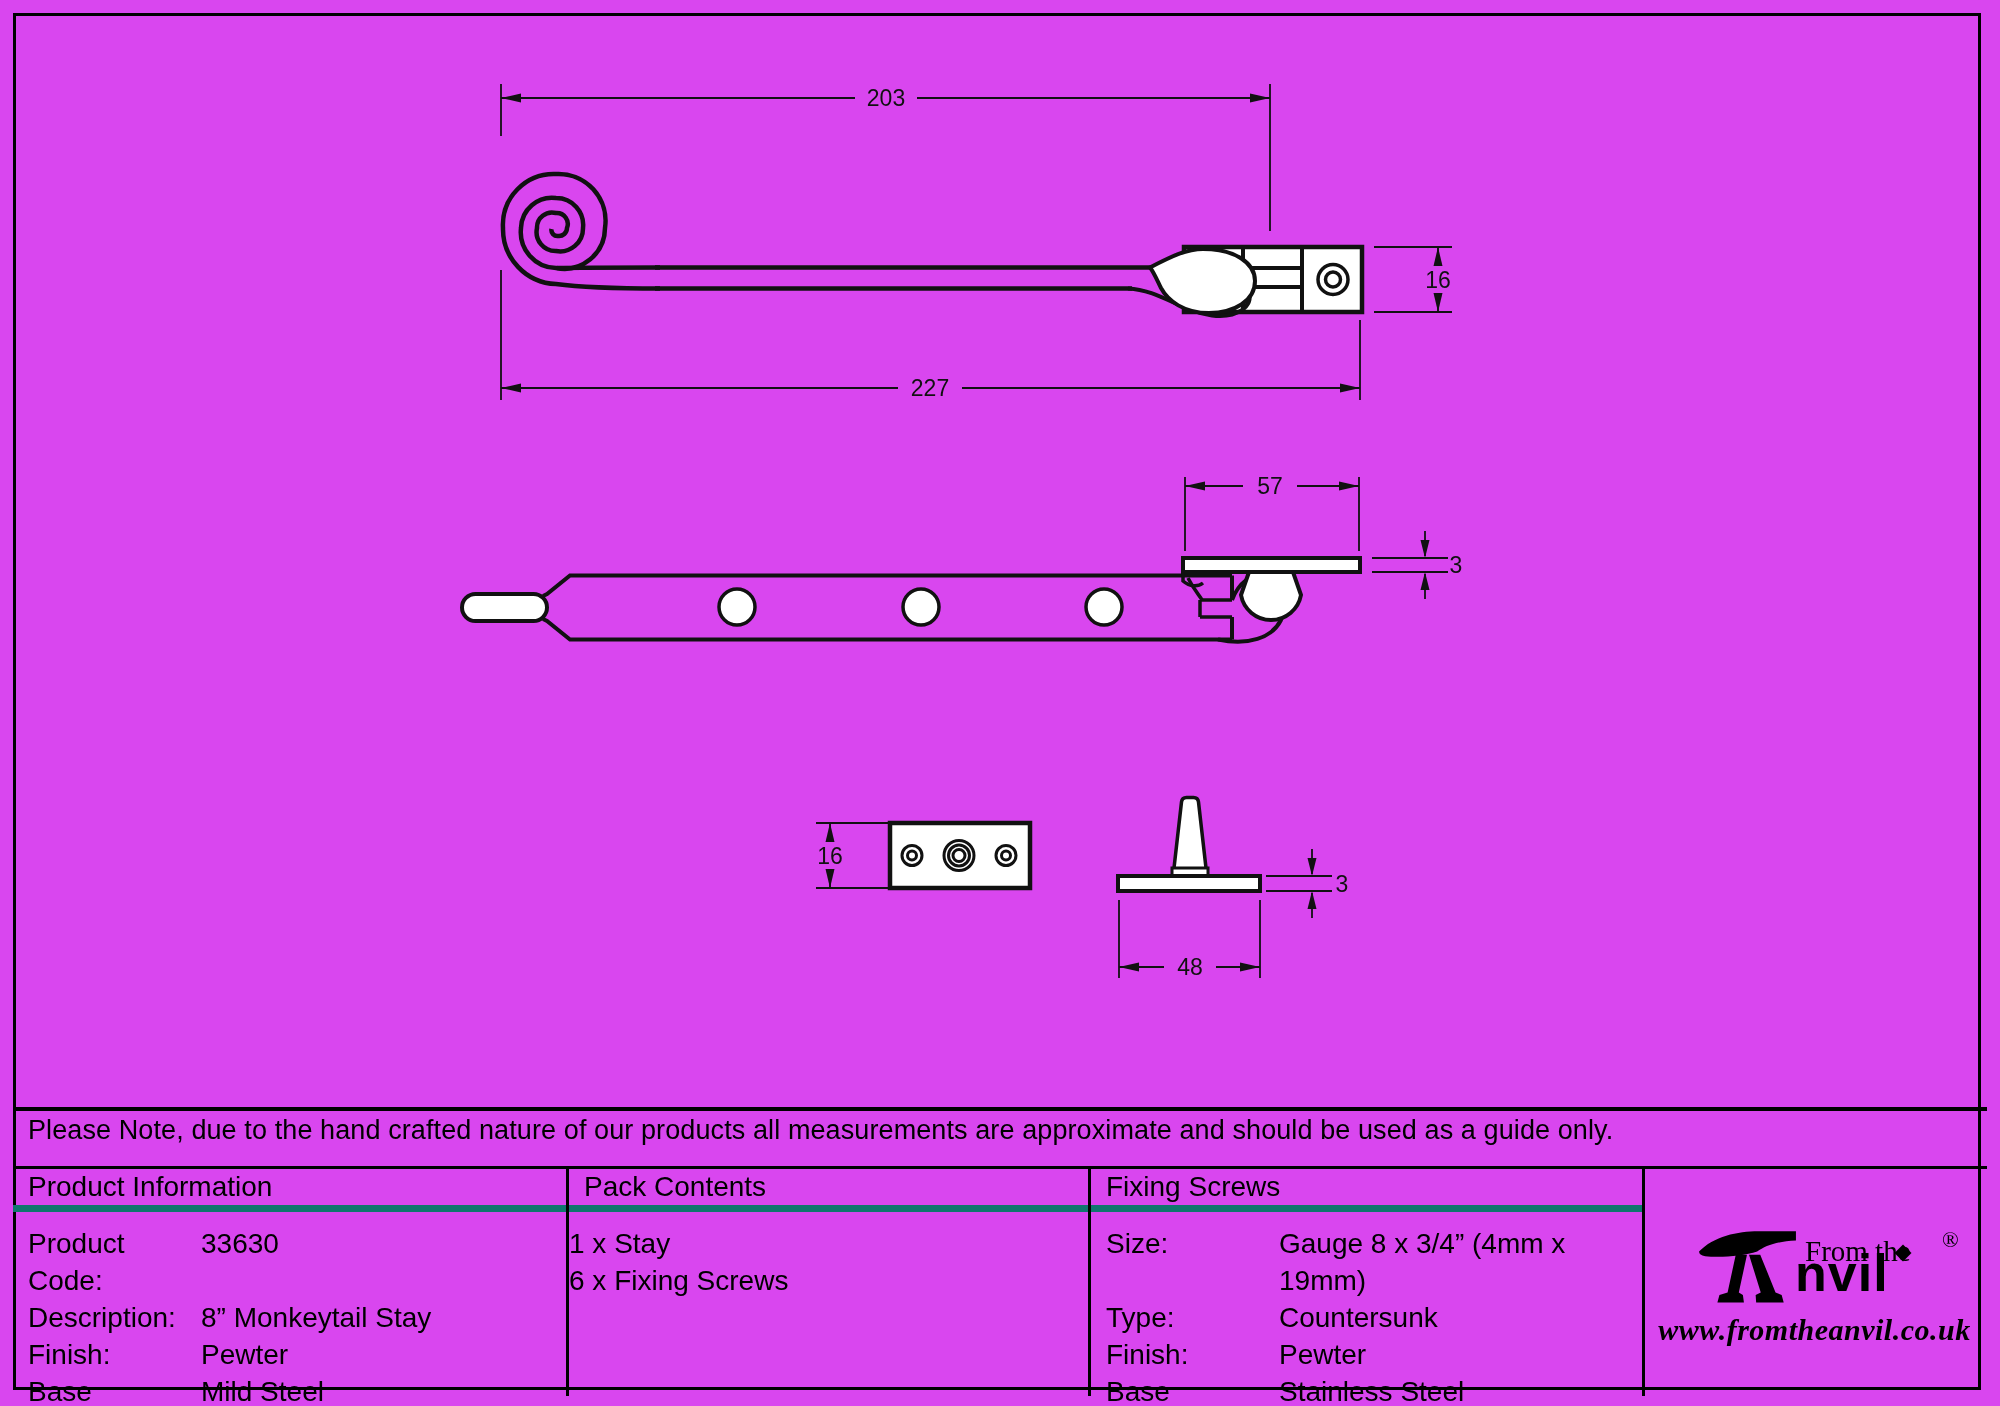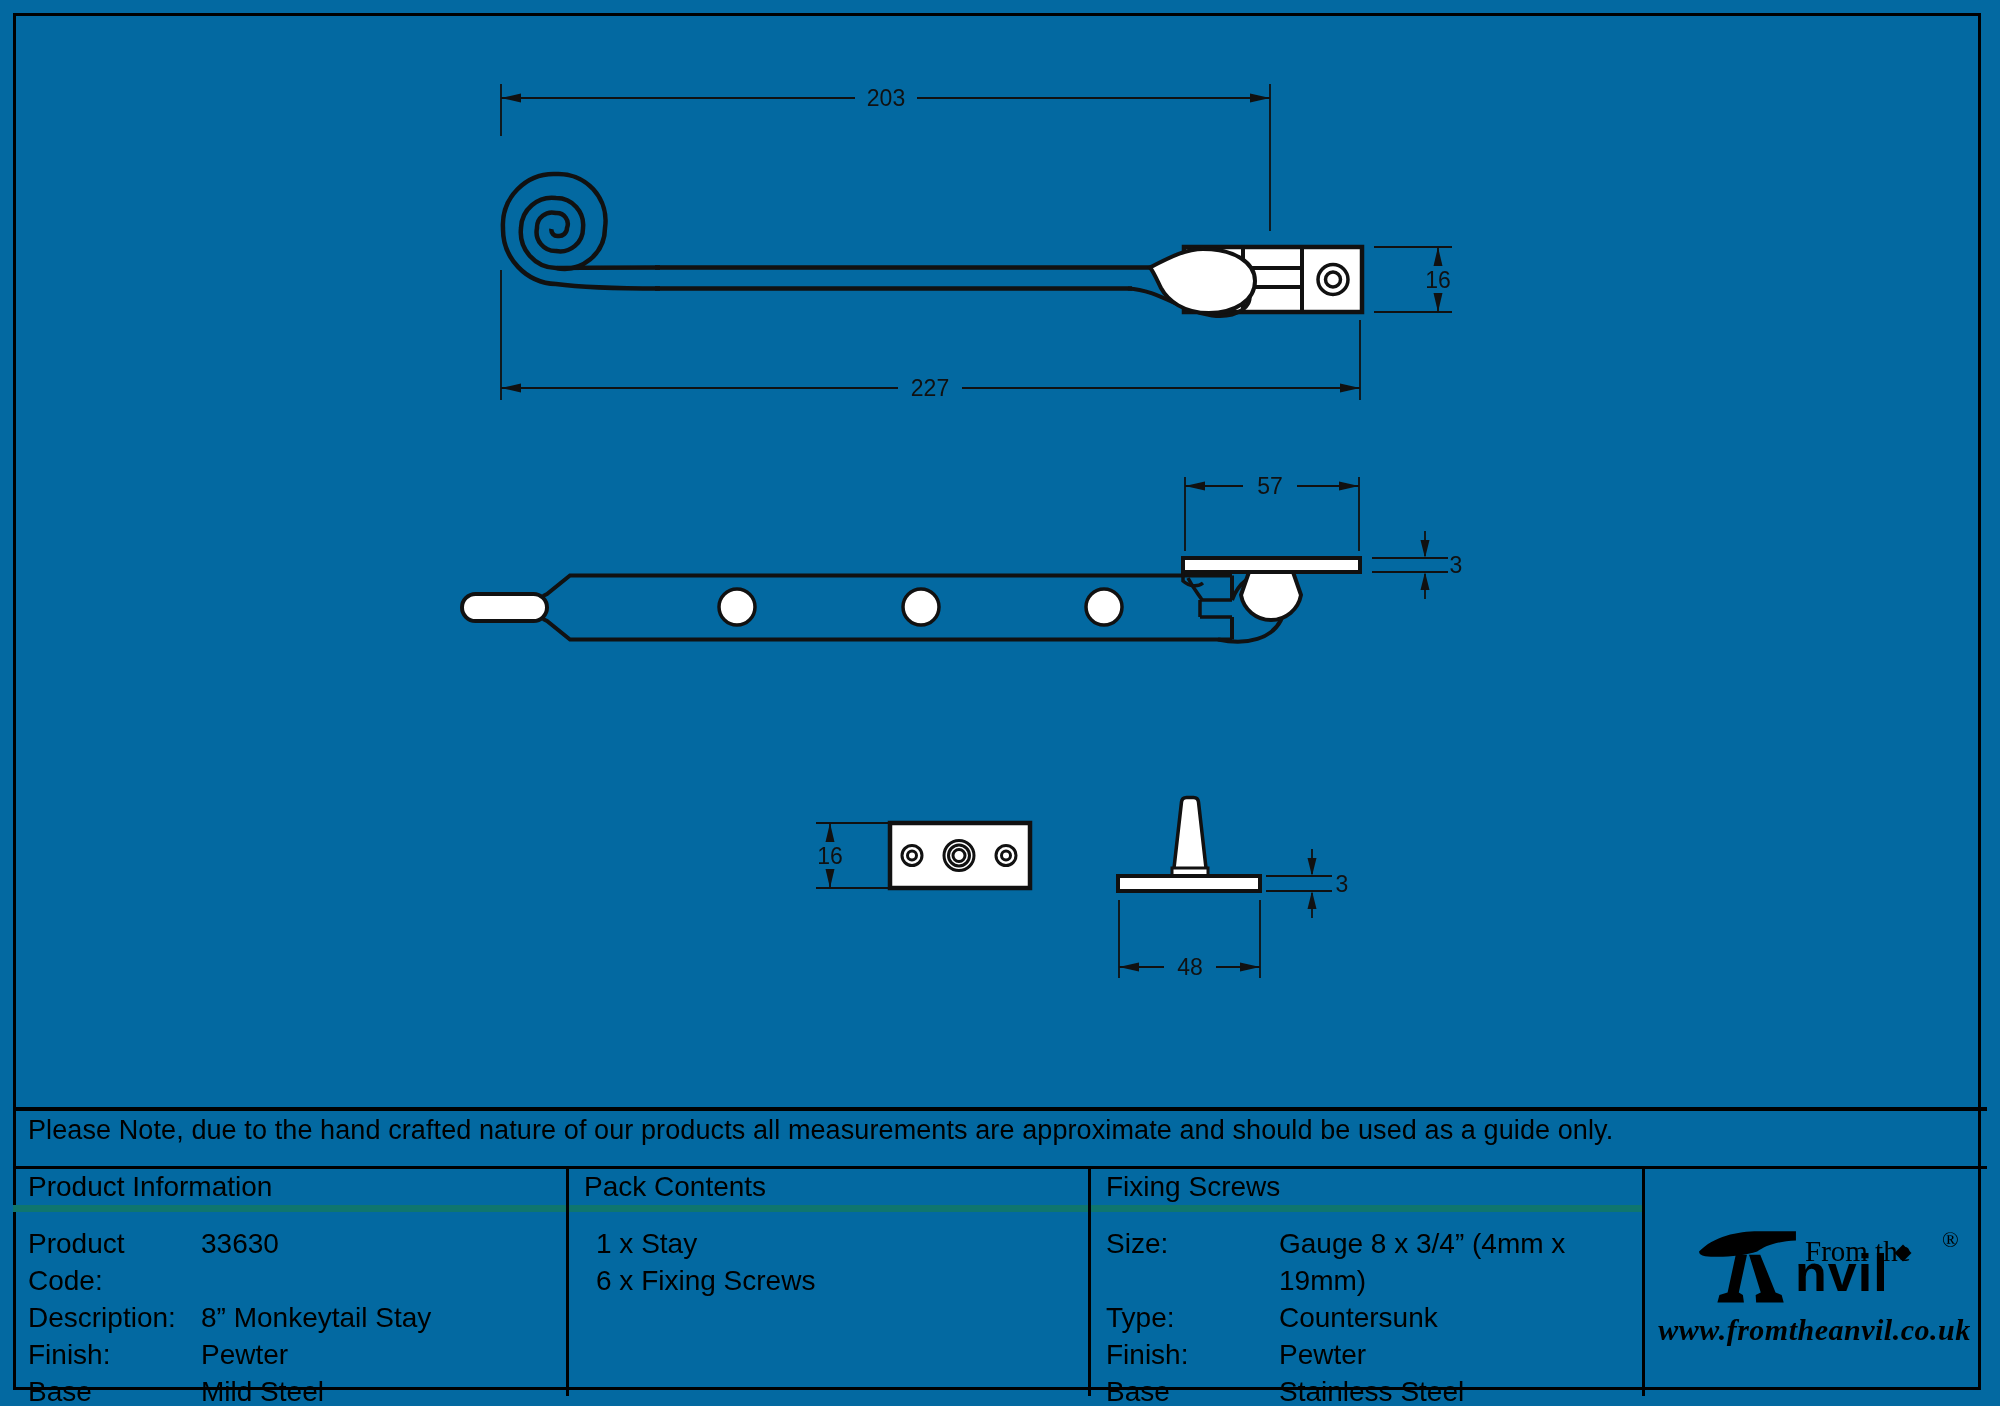--- a/index.html
+++ b/index.html
@@ -1,37 +1,37 @@
 <!DOCTYPE html>
 <html><head>
 <meta charset="utf-8">
 <style>
   html,body{margin:0;padding:0;background:#ffffff;}
   body{width:2000px;height:1406px;font-family:"Liberation Sans",sans-serif;color:#000;}
-  .page{position:relative;width:2000px;height:1406px;background:#0369a1;overflow:hidden;}
+  .page{position:relative;width:2000px;height:1406px;background:#d946ef;overflow:hidden;}
   .outer-border{position:absolute;left:13px;top:13px;width:1968px;height:1377px;border:3px solid #000;box-sizing:border-box;}
   svg.drawing{position:absolute;left:0;top:0;width:2000px;height:1406px;}
   svg .ln{stroke:#111;fill:none;}
   svg text.dim{font-family:"Liberation Sans",sans-serif;font-size:23px;fill:#111;}
   
   .note-bar{position:absolute;left:13px;top:1107px;width:1974px;height:42px;border-top:4px solid #000;box-sizing:border-box;display:flex;align-items:center;}
   .note-bar span{font-size:27px;padding-left:15px;letter-spacing:0.1px;}
   
   .tbl{position:absolute;left:13px;top:1166px;width:1974px;height:227px;border-top:3px solid #000;box-sizing:border-box;}
   .cell{position:absolute;top:0;height:227px;box-sizing:border-box;border-right:3px solid #000;}
   .cell.c1{left:0;width:556px;}
   .cell.c2{left:556px;width:522px;}
   .cell.c3{left:1078px;width:554px;}
   .cell.c4{left:1632px;width:339px;border-right:none;}
   .cell .hdr{height:43px;border-bottom:7px solid #0f766e;box-sizing:border-box;display:flex;align-items:center;padding-left:15px;font-size:28px;}
   .cell .bodyrows{padding-top:13px;}
   .row{display:flex;line-height:37px;font-size:28px;}
   .row .lbl{width:173px;padding-left:15px;flex:none;}
   .row .val{flex:1;}
-  .cell.c2 .row .val{padding-left:27px;}
+  .cell.c2 .row .val{}
   
   .logo{position:absolute;left:0;top:0;width:339px;height:227px;}
   .logo .fromthe{position:absolute;left:160px;top:66px;font-family:"Liberation Serif",serif;font-size:29px;}
   .logo .anvil-rest{position:absolute;left:150px;top:78px;font-family:Liberation Sans, sans-serif;font-size:52px;font-weight:bold;letter-spacing:1px;line-height:1;}
   .logo .reg{position:absolute;left:297px;top:58px;font-family:"Liberation Serif",serif;font-size:22px;}
   .logo .diamond{position:absolute;left:252px;top:78px;width:12px;height:12px;background:#000;transform:rotate(45deg);}
   .logo .site{position:absolute;left:0;top:144px;width:339px;text-align:center;font-family:"Liberation Serif",serif;font-style:italic;font-weight:bold;font-size:30px;letter-spacing:0.5px;}
   .logo svg.anvil{position:absolute;left:52px;top:58px;}
 </style>
 </head>

